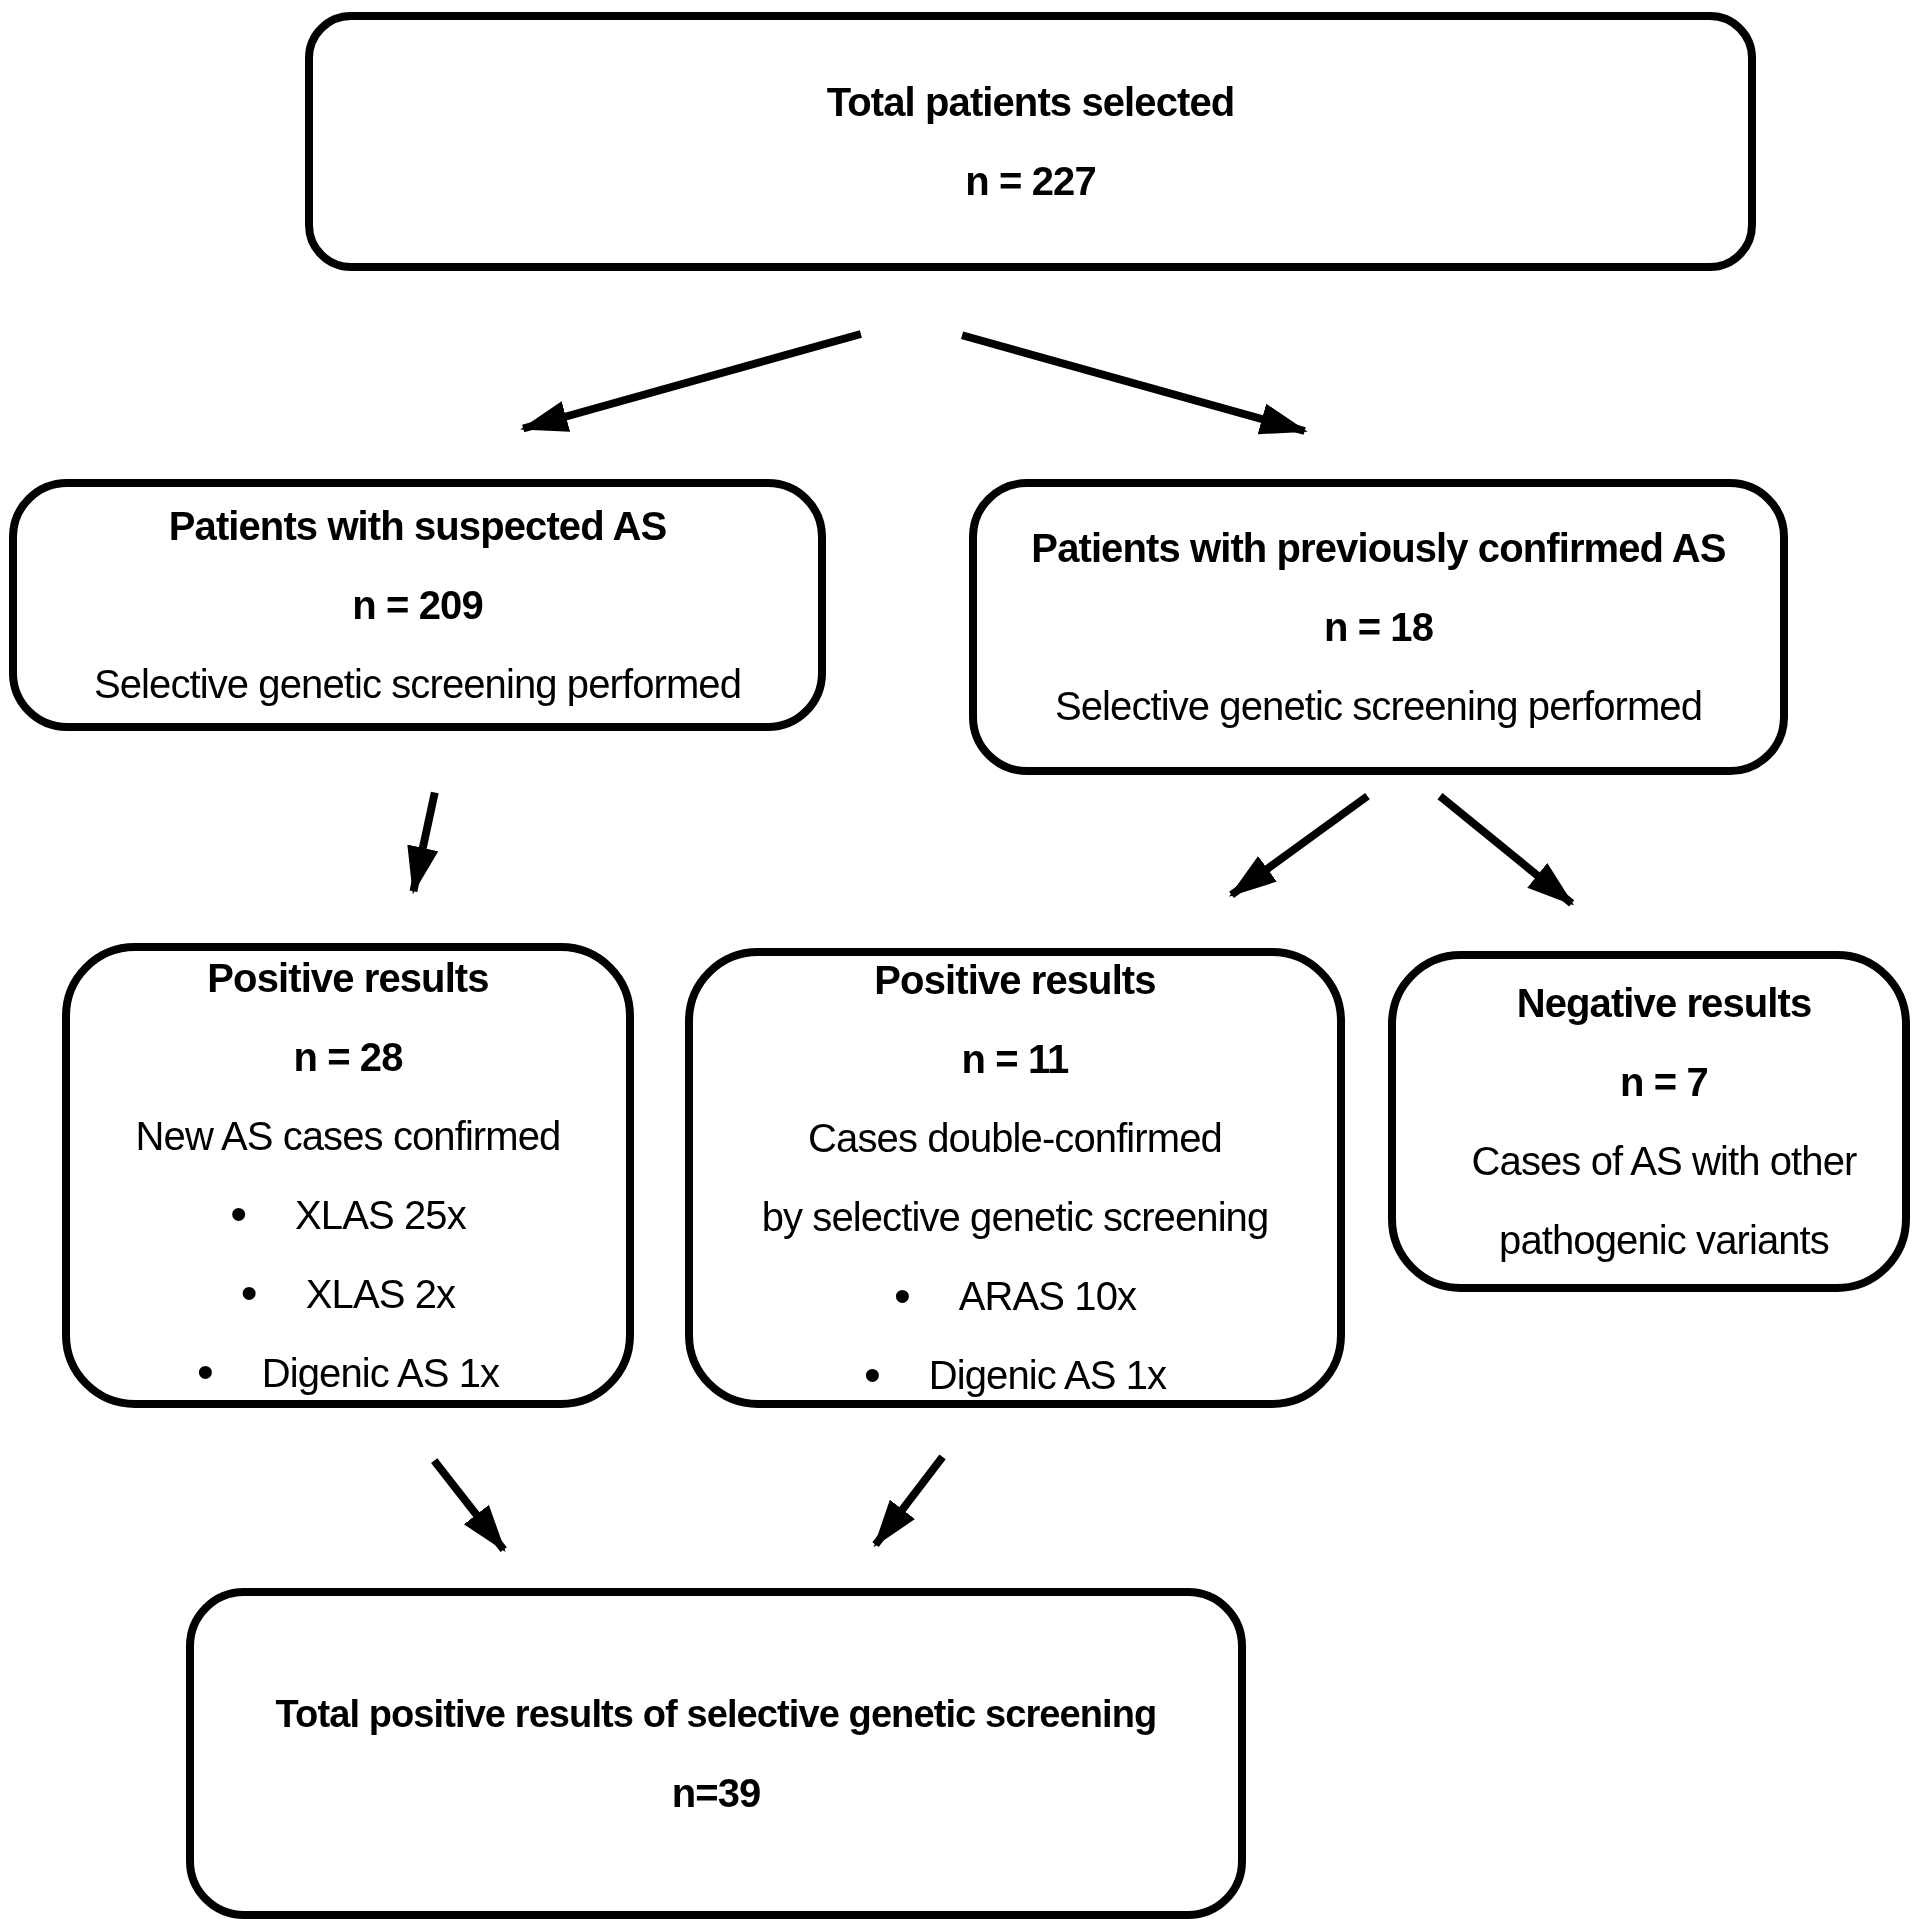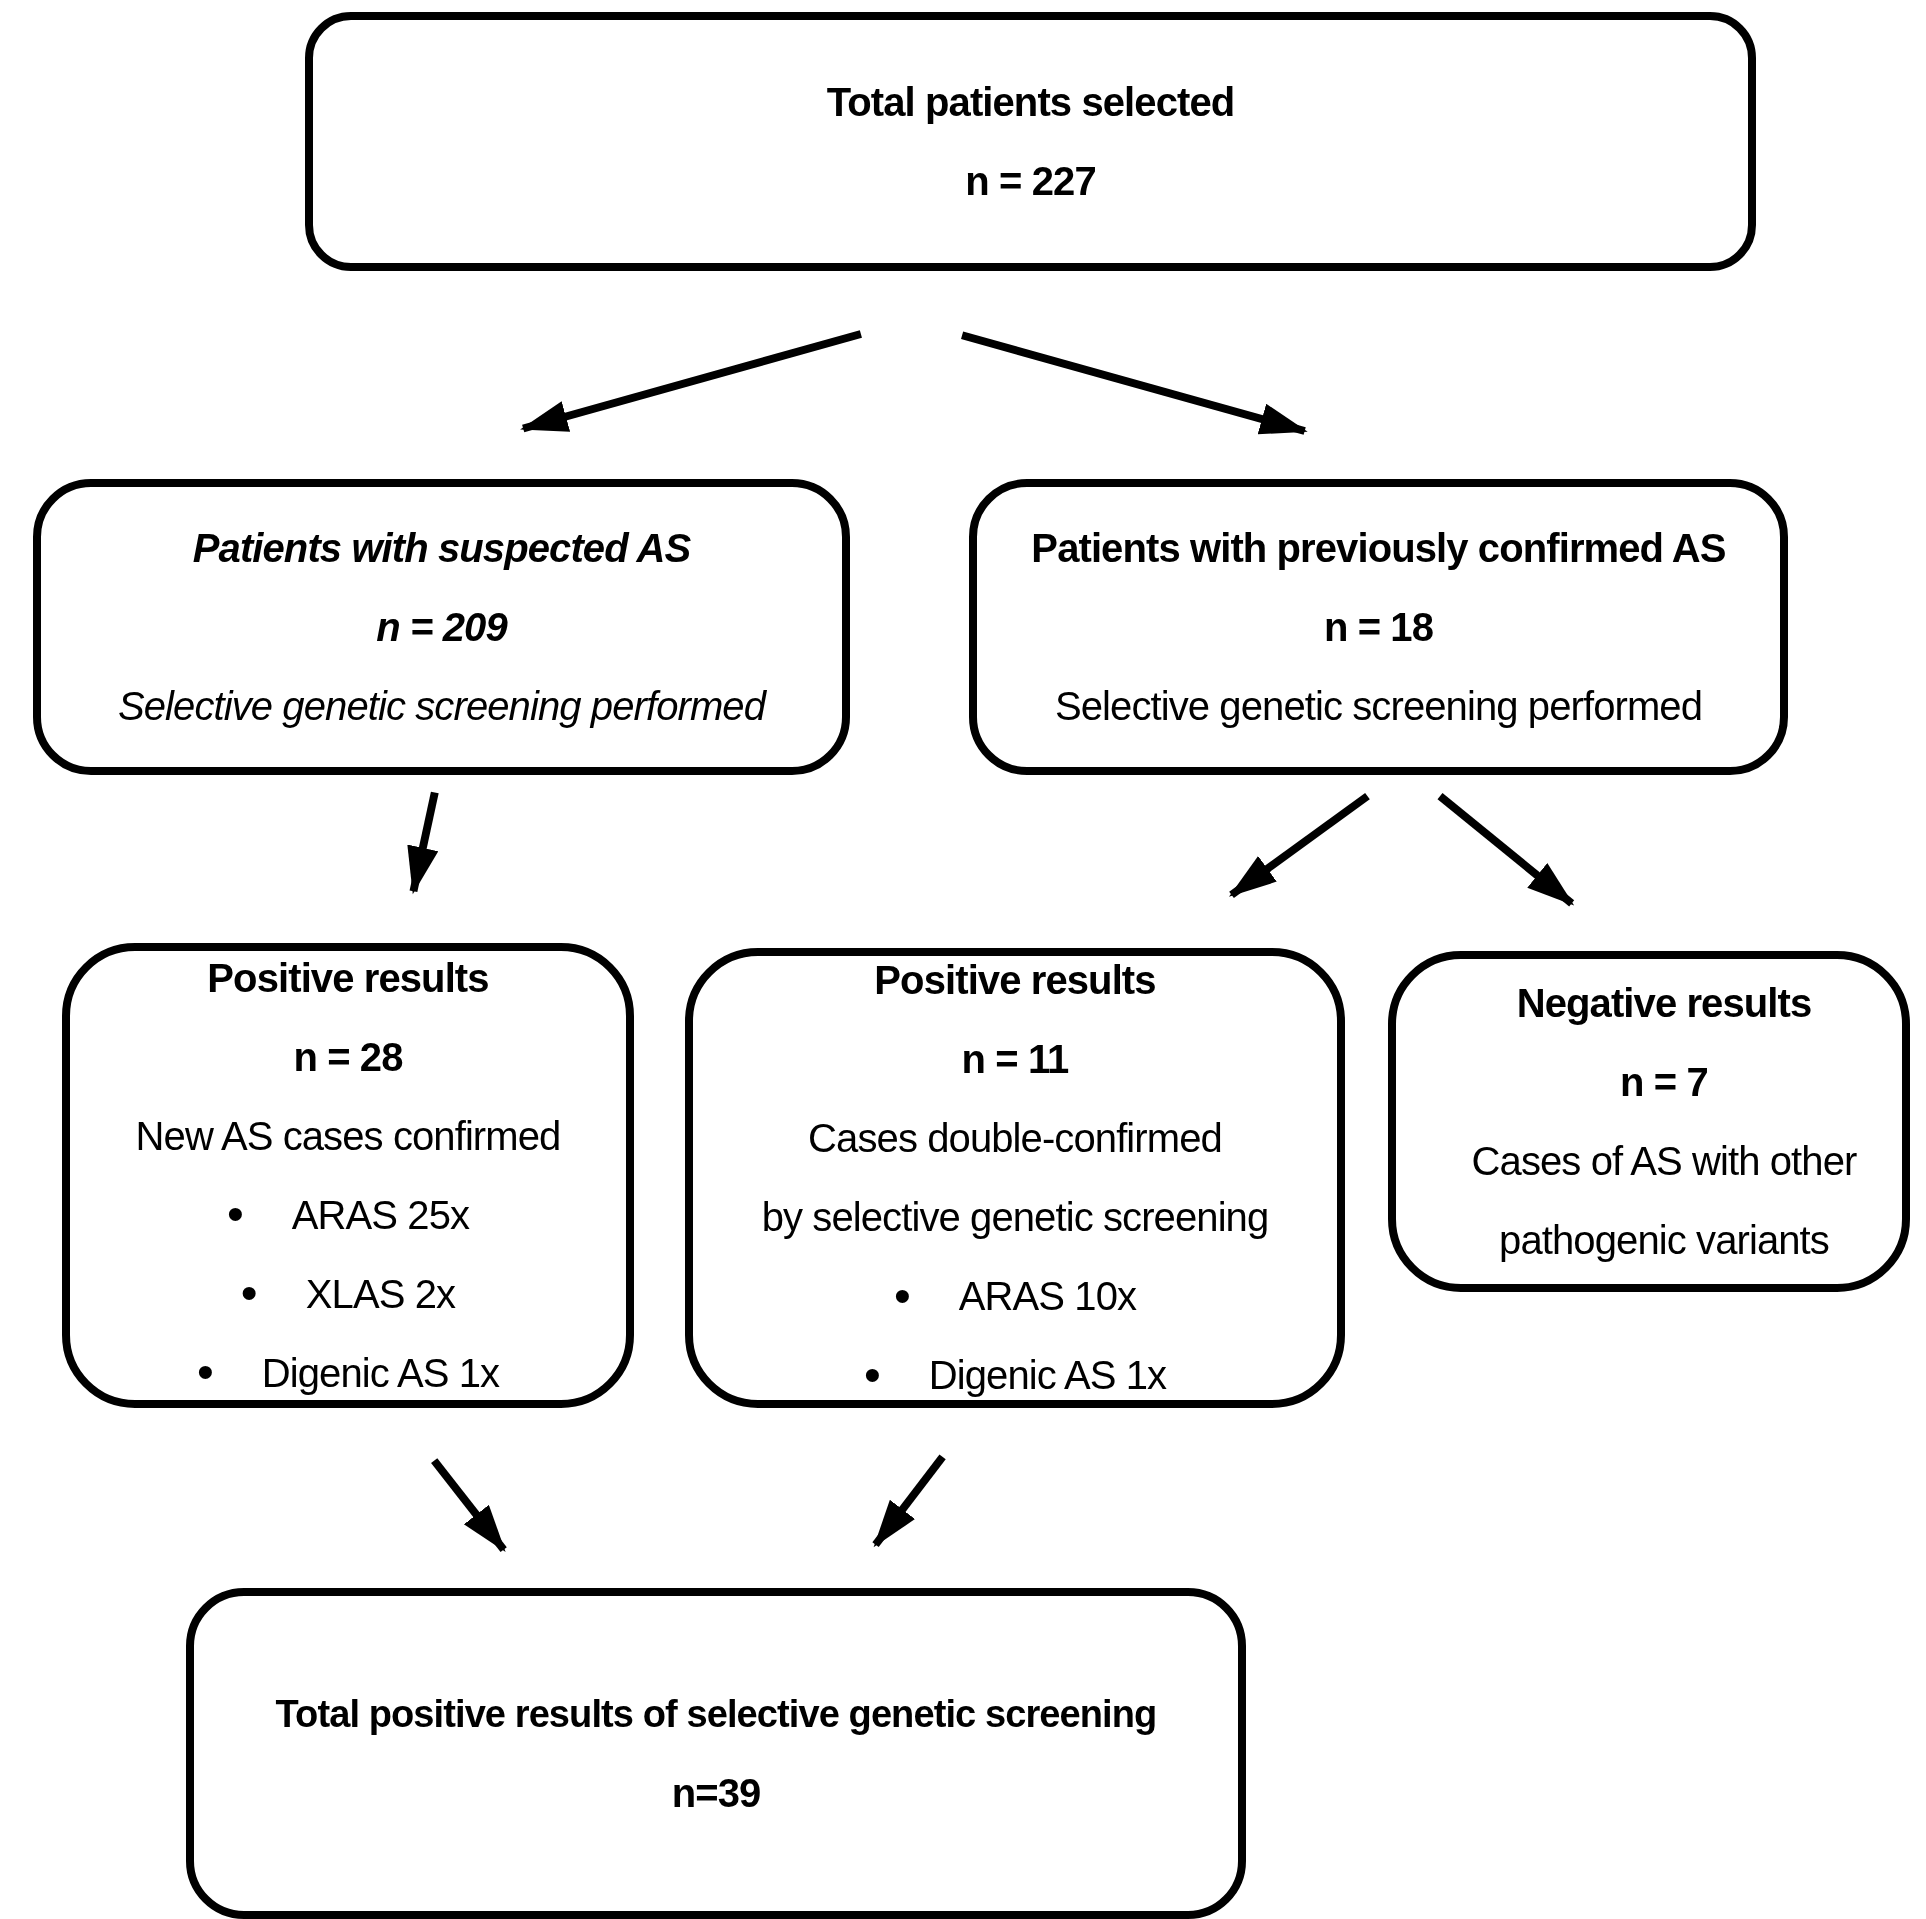--- a/index.html
+++ b/index.html
@@ -77,38 +77,38 @@
     <line x1="2362" y1="1306" x2="2578" y2="1482" marker-end="url(#ah)"></line>
     <line x1="712" y1="2396" x2="826" y2="2542" marker-end="url(#ah)"></line>
     <line x1="1546" y1="2390" x2="1436" y2="2534" marker-end="url(#ah)"></line>
   </svg>
 
   <div class="node r-top" style="left:305px; top:12.2px; width:1451px; height:259px;">
     <div class="line bold">Total patients selected</div>
     <div class="line bold">n = 227</div>
   </div>
 
-  <div class="node r-mid" style="left:33px; top:479px; width:817px; height:296px;font-style:italic;">
+  <div class="node r-mid" style="left:9px; top:479px; width:817px; height:252px;">
     <div class="line bold">Patients with suspected AS</div>
     <div class="line bold">n = 209</div>
     <div class="line">Selective genetic screening performed</div>
   </div>
 
   <div class="node r-mid" style="left:969px; top:479px; width:819px; height:296px;">
     <div class="line bold">Patients with previously confirmed AS</div>
     <div class="line bold">n = 18</div>
     <div class="line">Selective genetic screening performed</div>
   </div>
 
   <div class="node r-big" style="left:62px; top:943px; width:572px; height:465px;">
     <div class="line bold">Positive results</div>
     <div class="line bold">n = 28</div>
     <div class="line">New AS cases confirmed</div>
     <div class="line">
-      <span class="bullet">•</span><span>ARAS 25x</span>
+      <span class="bullet">•</span><span>XLAS 25x</span>
     </div>
     <div class="line">
       <span class="bullet">•</span><span>XLAS 2x</span>
     </div>
     <div class="line">
       <span class="bullet">•</span><span>Digenic AS 1x</span>
     </div>
   </div>
 
   <div class="node r-big" style="left:685px; top:948px; width:660px; height:460px;">

